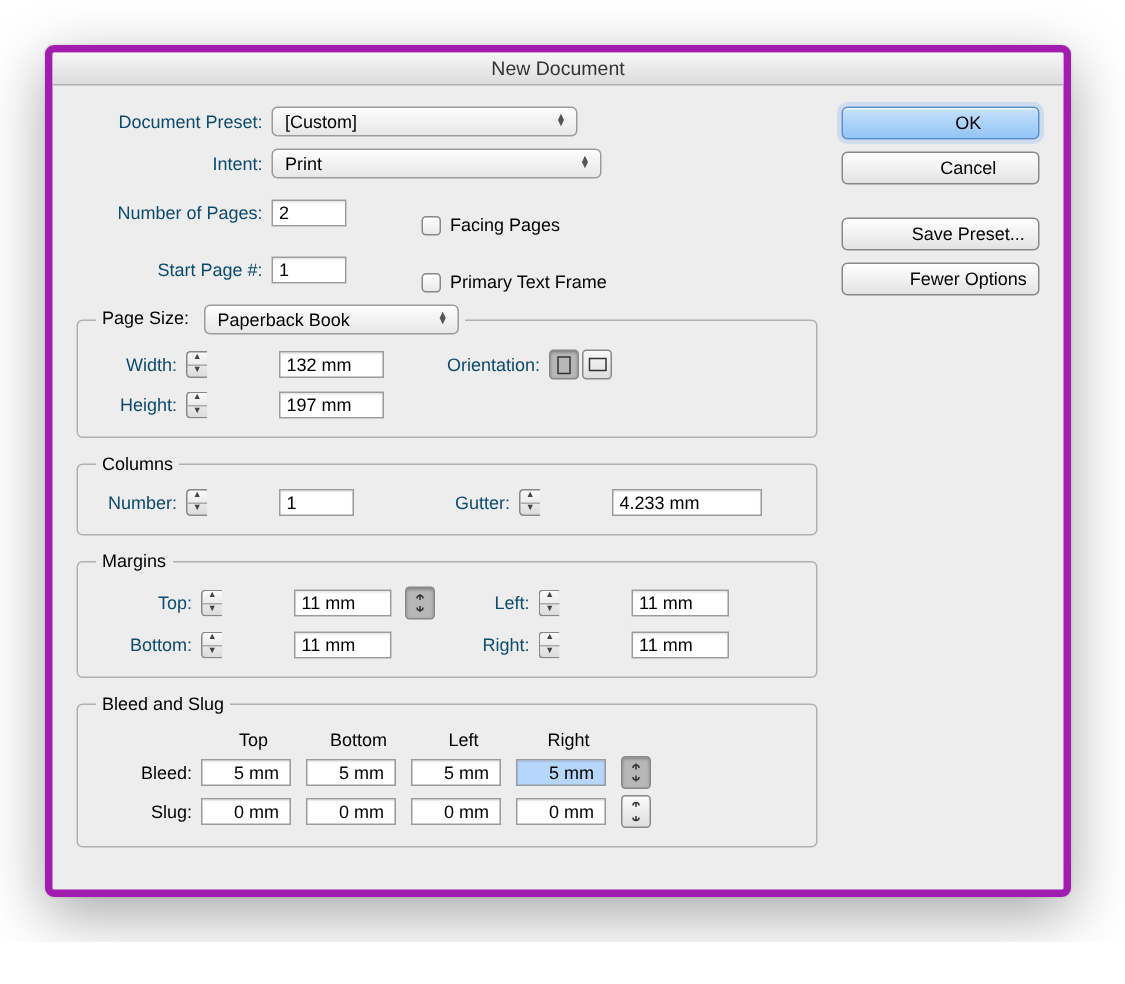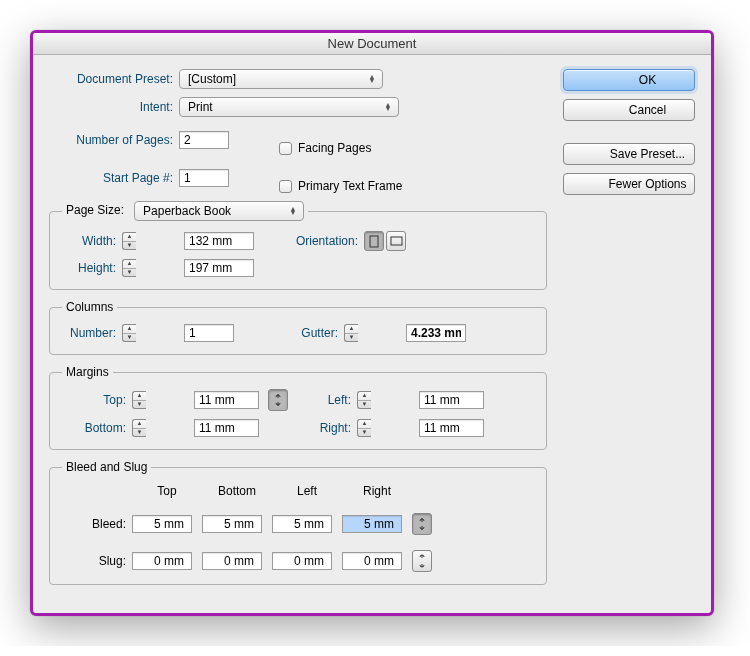--- a/index.html
+++ b/index.html
@@ -1,20 +1,20 @@
 <!DOCTYPE html>
 <html><head>
 <meta charset="utf-8">
 <style>
 * { box-sizing: border-box; font-family: "Lucida Grande", "Helvetica Neue", Arial, sans-serif; font-size: 12px; }
 body { margin: 0; padding: 30px; background: #fff; }
 .dialog {
   width: 684px;
   background: #ededed;
-  border: 3px solid #a21caf;
+  border: 5px solid #a21caf;
   border-radius: 6px;
   box-shadow: 0 12px 40px rgba(0,0,0,0.35), 0 0 0 1px rgba(0,0,0,0.05);
   overflow: hidden;
 }
 .titlebar {
   height: 22px;
   line-height: 22px;
   text-align: center;
   background: linear-gradient(#f7f7f7, #dcdcdc);
   border-bottom: 1px solid #b0b0b0;
@@ -80,21 +80,21 @@
 }
 .iconbtn.active { background:#b7b7b7; box-shadow: inset 0 1px 2px rgba(0,0,0,0.3); }
 
 .linkicon {
   width:20px; height:22px; display:inline-flex; align-items:center; justify-content:center;
   border:1px solid #888; background:#b7b7b7; border-radius:3px;
   box-shadow: inset 0 1px 2px rgba(0,0,0,0.3);
 }
 .linkicon.off { background:linear-gradient(#fafafa,#dedede); box-shadow:none; }
 
-.grid-bleed { display:grid; grid-template-columns: 70px 70px 70px 70px 70px 36px; row-gap:15px; align-items:center; }
+.grid-bleed { display:grid; grid-template-columns: 70px 70px 70px 70px 70px 36px; row-gap:4px; align-items:center; }
 .grid-bleed .hdr { text-align:center; }
 .grid-bleed .rlbl { text-align:right; padding-right:6px; }
 .grid-bleed input { width:60px;padding-left:21px; }
 
 .sel-highlight { background:#b6d6fb; }
 
 svg { display:block; }
 </style>
 </head>
 <body>
@@ -189,21 +189,21 @@
                 <span>▼</span>
               </span>
             <input class="input-text" style="width: 50px;" value="1">
           </span>
           <span class="lbl" style="width:110px">Gutter:</span>
           <span class="spinner">
             <span class="stepper">
                 <span>▲</span>
                 <span>▼</span>
               </span>
-            <input class="input-text" style="width: 60px; font-weight: bold;" value="4.233 mm">
+            <input class="input-text" style="width: 100px;" value="4.233 mm">
           </span>
         </div>
       </fieldset>
 
       <fieldset>
         <legend>Margins</legend>
         <div class="row">
           <span class="lbl" style="width:70px">Top:</span>
           <span class="spinner">
             <span class="stepper">

